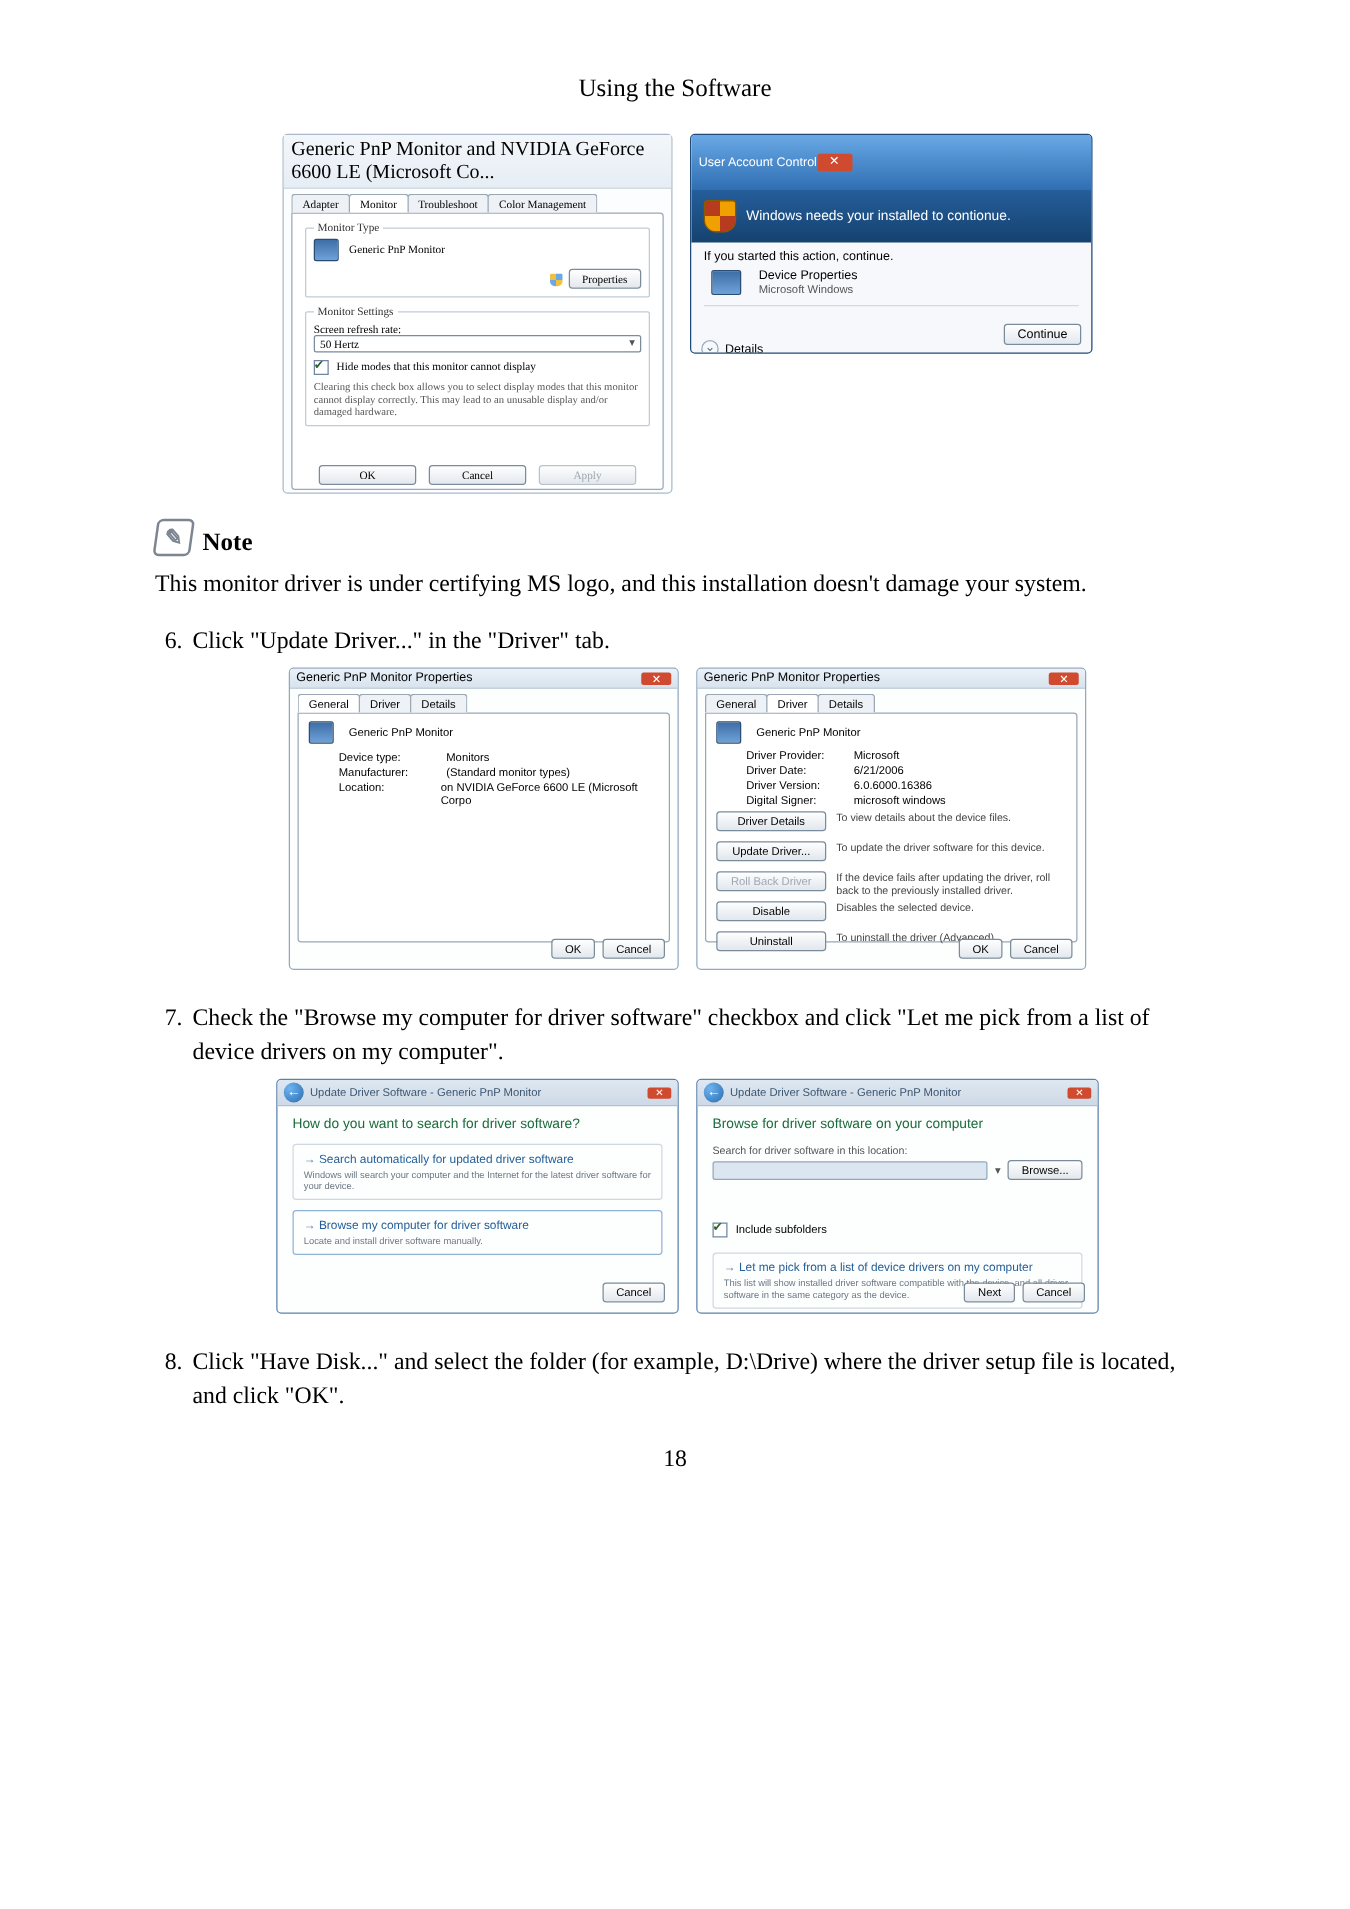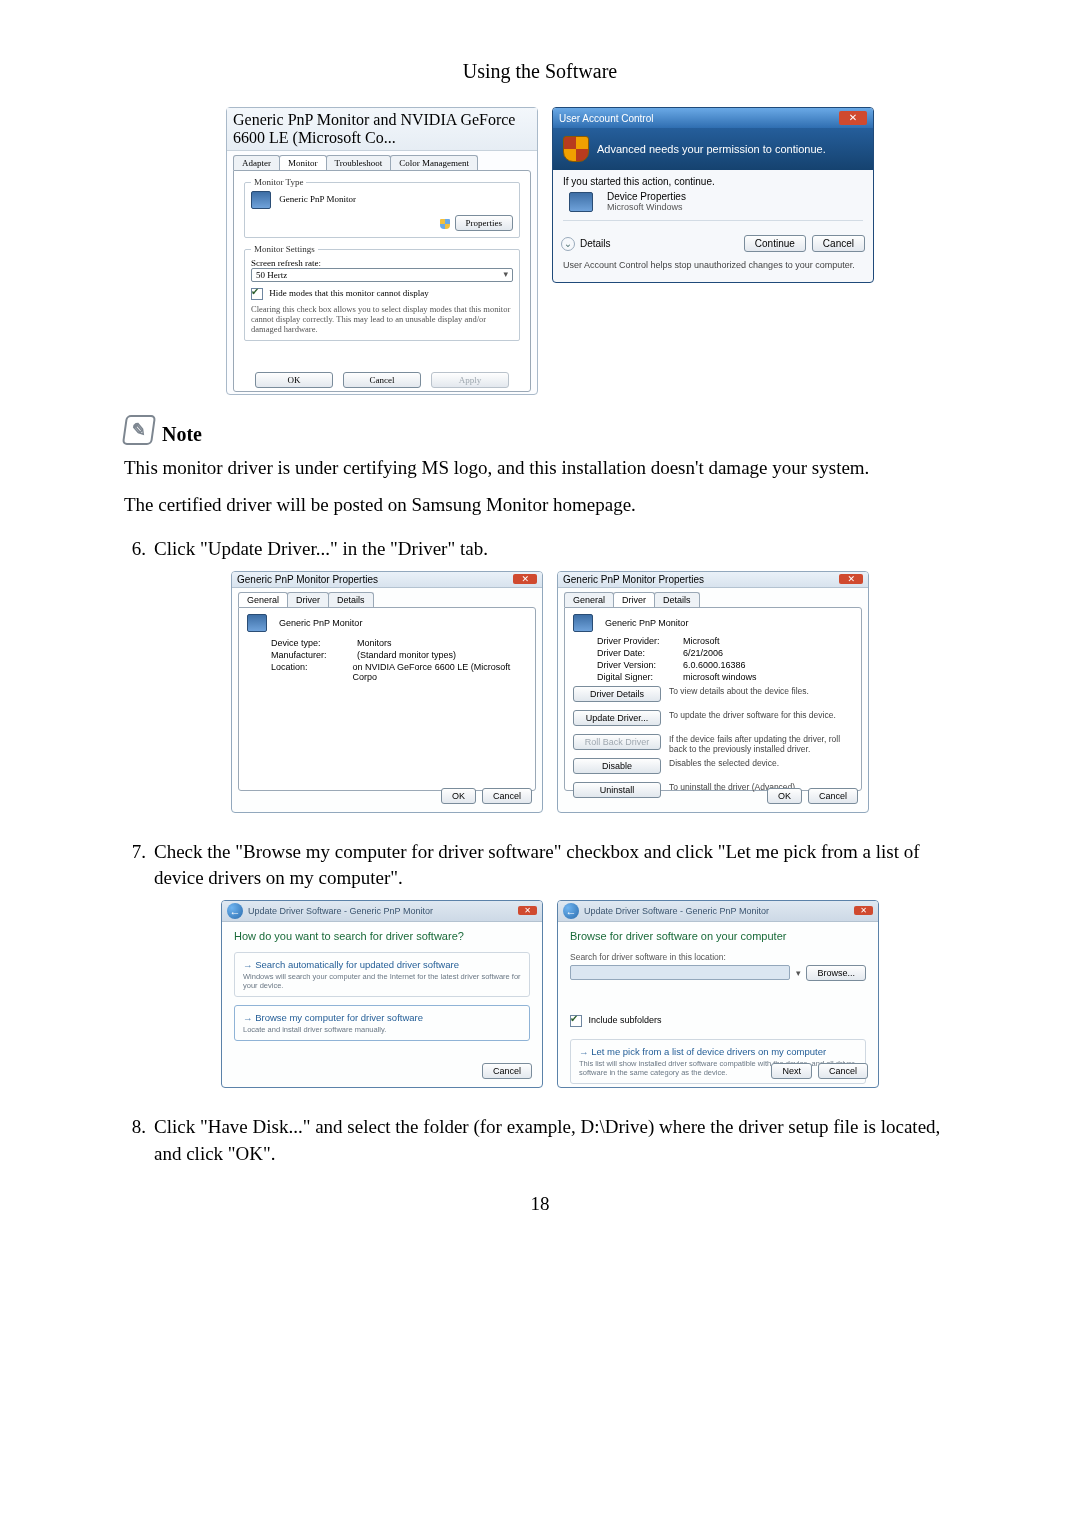--- a/index.html
+++ b/index.html
@@ -136,22 +136,22 @@
     background: #f6f8fb;
     border: 1px solid #1f4a7a;
     border-radius: 4px;
     overflow: hidden;
     font-family: Tahoma, Arial, sans-serif;
     font-size: 10px;
   }
   .uac .titlebar {
     background: linear-gradient(#6aa9e6,#2f6eb1);
     color: #fff;
-    padding: 3px 6px;
-    display: flex; justify-content: space-between; align-items: center;
+    padding: 15px 6px;
+    display: flex; justify-content: flex-start; align-items: center;
     font-size: 10px;
   }
   .closebox {
     background: #d04a2f; width: 28px; height: 14px; border-radius: 2px;
     color:#fff; text-align:center; font-size:10px; line-height:13px;
   }
   .uac .strip {
     background: linear-gradient(#255e9b,#15426f);
     color:#fff; padding: 8px 10px;
     display:flex; align-items:center; gap:8px;
@@ -163,21 +163,21 @@
     border-radius: 3px 3px 10px 10px;
     border: 1px solid #8c5a00;
   }
   .uac .body { padding: 6px 10px; }
   .uac .row { display:flex; align-items:center; gap:8px; padding: 4px 6px; }
   .uac .thinline { height:1px; background:#d2dbe4; margin:4px 0; }
   .uac .footer {
     display:flex; justify-content: space-between; align-items: center;
     padding: 4px 8px 6px 8px;
   }
-  .uac .footer .grp { display:flex; gap:6px; }
+  .uac .footer .grp { display:flex; gap:6px;flex-direction:column; }
   .uac .helptext { font-size: 9px; color:#444; padding: 2px 10px 8px 10px; }
 
   
   .note-line {
     display: flex; align-items: center; gap: 8px; margin: 20px 0 10px 14px;
   }
   .note-icon {
     width: 26px; height: 26px; border: 2px solid #7d8690; border-radius: 5px;
     display: inline-flex; align-items: center; justify-content: center;
     color: #7d8690; font-family: Arial, sans-serif;
@@ -342,21 +342,21 @@
       </div>
     </div>
 
     <div class="uac">
       <div class="titlebar">
         <span>User Account Control</span>
         <span class="closebox">✕</span>
       </div>
       <div class="strip">
         <span class="shield-icon"></span>
-        <span>Advanced needs your permission to contionue.</span>
+        <span>Windows needs your installed to contionue.</span>
       </div>
       <div class="body">
         <div style="font-size:10px;">If you started this action, continue.</div>
         <div class="row">
           <span class="icon-monitor" style="width:22px;height:18px;"></span>
           <span>
             <div style="font-size:10px;">Device Properties</div>
             <div style="font-size:9px;color:#555">Microsoft Windows</div>
           </span>
         </div>
@@ -374,21 +374,20 @@
       </div>
       <div class="helptext">User Account Control helps stop unauthorized changes to your computer.</div>
     </div>
   </div>
 
   <div class="note-line">
     <span class="note-icon">✎</span>
     <span class="note-label">Note</span>
   </div>
   <div class="body-text">This monitor driver is under certifying MS logo, and this installation doesn't damage your system.</div>
-  <div class="body-text">The certified driver will be posted on Samsung Monitor homepage.</div>
 
   <ol class="steps">
     <li>Click "Update Driver..." in the "Driver" tab.</li>
   </ol>
 
   <div class="fig-row">
 
     <div class="win-prop">
       <div class="titlebar2">
         <span>Generic PnP Monitor Properties</span>

